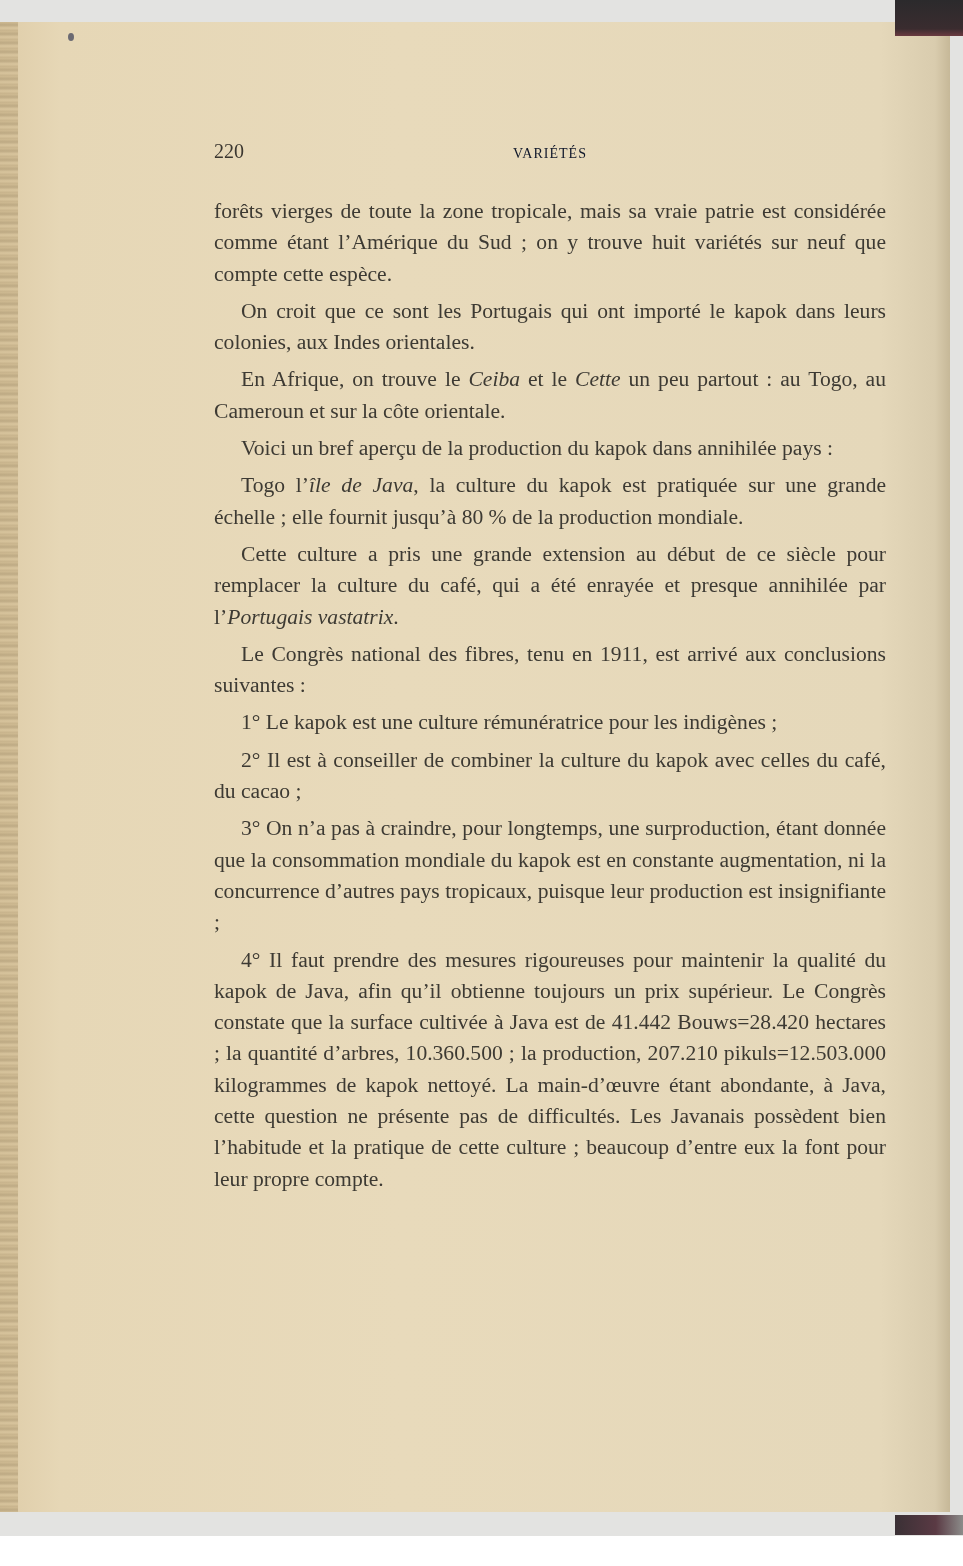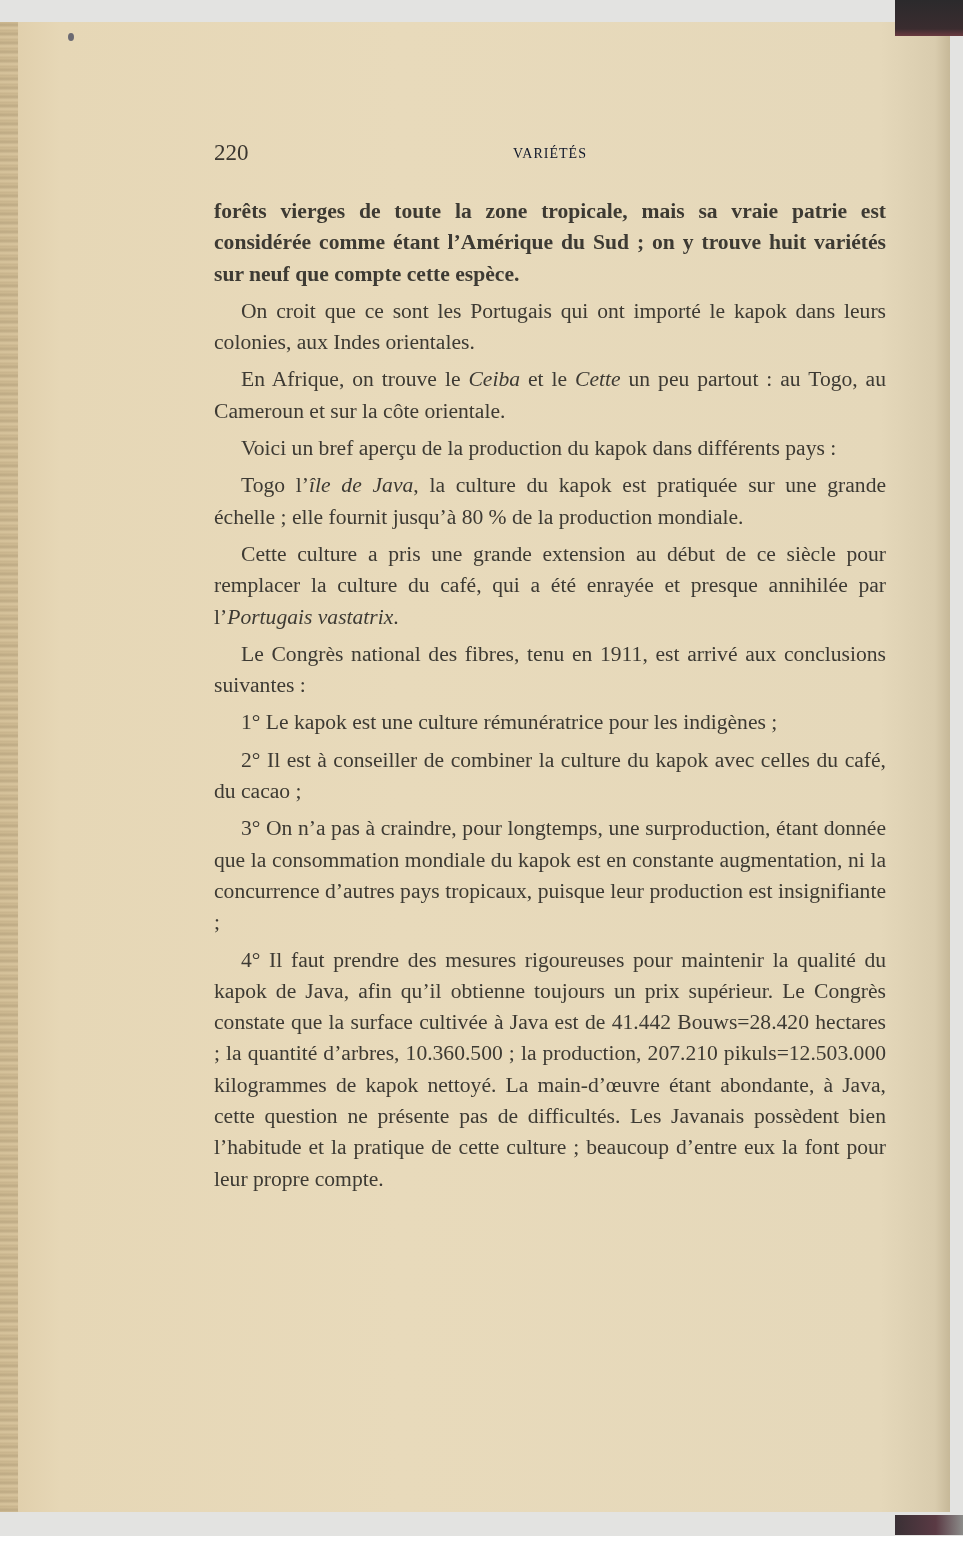--- a/index.html
+++ b/index.html
@@ -30,33 +30,33 @@
     background:linear-gradient(90deg,#3a3035,#5a3a44 60%,#8c8c8a);
   }
   .spot {
     position:absolute; left:68px; top:33px; width:6px; height:8px;
     border-radius:50%; background:#6b6a72;
   }
   .running-head {
     position:absolute; left:214px; top:140px; width:672px; height:30px;
   }
   .page-number {
-    position:absolute; left:0; top:0; font-size:23px; color:#3b3730;
+    position:absolute; left:0; top:0; font-size:20px; color:#3b3730;
   }
   .running-title {
     position:absolute; left:0; width:672px; top:6px; text-align:center;
     font-size:14px; letter-spacing:1px; color:#0f172a;
   }
   .text-block {
     position:absolute; left:214px; top:196px; width:672px;
     font-size:21.6px; line-height:31.3px; color:#3d3a33;
     text-align:justify;
   }
   .text-block p { margin:0 0 6px 0; text-indent:27px; }
-  .text-block p.first { text-indent:0;font-weight:bold; }
+  .text-block p.first { text-indent:0; }
   .text-block em { font-style:italic; }
   .source {
     position:absolute; right:6px; top:1543px;
     font-family:"DejaVu Sans","Liberation Sans",sans-serif;
     font-size:13px; color:#707070;margin-top:24px;
   }
 </style>
 </head>
 <body>
 
@@ -69,21 +69,21 @@
 
 <div class="running-head">
   <span class="page-number">220</span>
   <div class="running-title">VARIÉTÉS</div>
 </div>
 
 <div class="text-block" id="text-block">
     <p class="first"><span>forêts vierges de toute la zone tropicale, mais sa vraie patrie est considérée comme étant l’Amérique du Sud ; on y trouve huit variétés sur neuf que compte cette espèce.</span></p>
     <p><span>On croit que ce sont les Portugais qui ont importé le kapok dans leurs colonies, aux Indes orientales.</span></p>
     <p><span>En Afrique, on trouve le </span><em>Ceiba</em><span> et le </span><em>Cette</em><span> un peu partout : au Togo, au Cameroun et sur la côte orientale.</span></p>
-    <p><span>Voici un bref aperçu de la production du kapok dans différents pays :</span></p>
+    <p><span>Voici un bref aperçu de la production du kapok dans annihilée pays :</span></p>
     <p><span>Togo l’</span><em>île de Java</em><span>, la culture du kapok est pratiquée sur une grande échelle ; elle fournit jusqu’à 80 % de la production mondiale.</span></p>
     <p><span>Cette culture a pris une grande extension au début de ce siècle pour remplacer la culture du café, qui a été enrayée et presque annihilée par l’</span><em>Portugais vastatrix</em><span>.</span></p>
     <p><span>Le Congrès national des fibres, tenu en 1911, est arrivé aux conclusions suivantes :</span></p>
     <p><span>1° Le kapok est une culture rémunératrice pour les indigènes ;</span></p>
     <p><span>2° Il est à conseiller de combiner la culture du kapok avec celles du café, du cacao ;</span></p>
     <p><span>3° On n’a pas à craindre, pour longtemps, une surproduction, étant donnée que la consommation mondiale du kapok est en constante augmentation, ni la concurrence d’autres pays tropicaux, puisque leur production est insignifiante ;</span></p>
     <p><span>4° Il faut prendre des mesures rigoureuses pour maintenir la qualité du kapok de Java, afin qu’il obtienne toujours un prix supérieur. Le Congrès constate que la surface cultivée à Java est de 41.442 Bouws=28.420 hectares ; la quantité d’arbres, 10.360.500 ; la production, 207.210 pikuls=12.503.000 kilogrammes de kapok nettoyé. La main-d’œuvre étant abondante, à Java, cette question ne présente pas de difficultés. Les Javanais possèdent bien l’habitude et la pratique de cette culture ; beaucoup d’entre eux la font pour leur propre compte.</span></p>
   </div>
 
 <div class="source">Source numba.cirad.fr / CIRAD</div>

